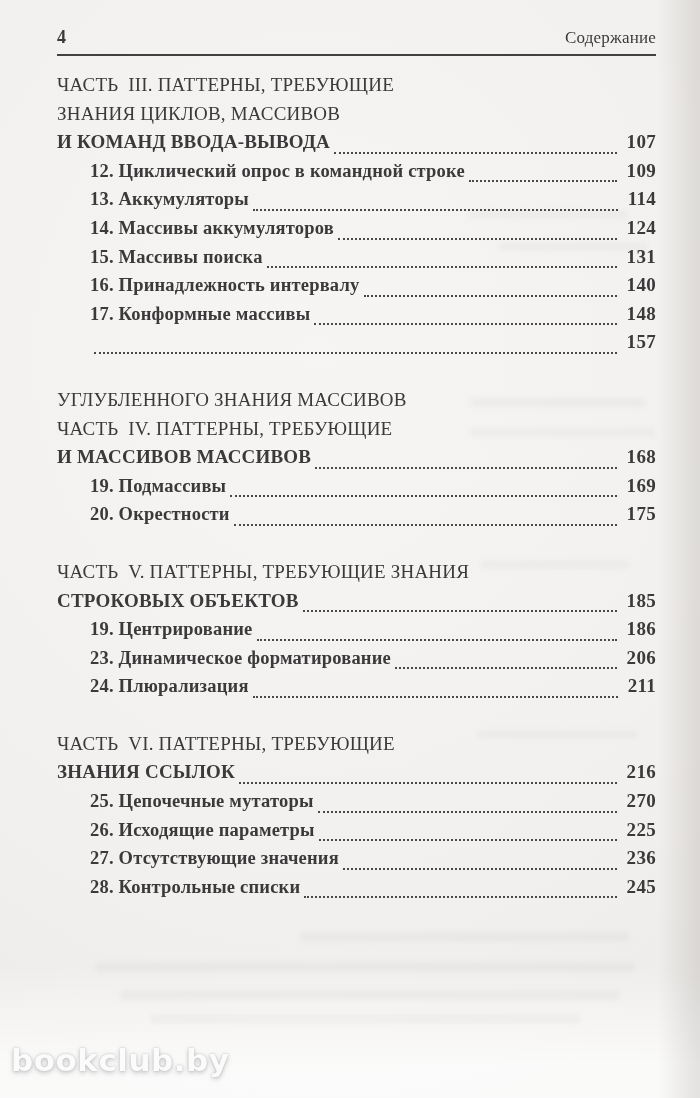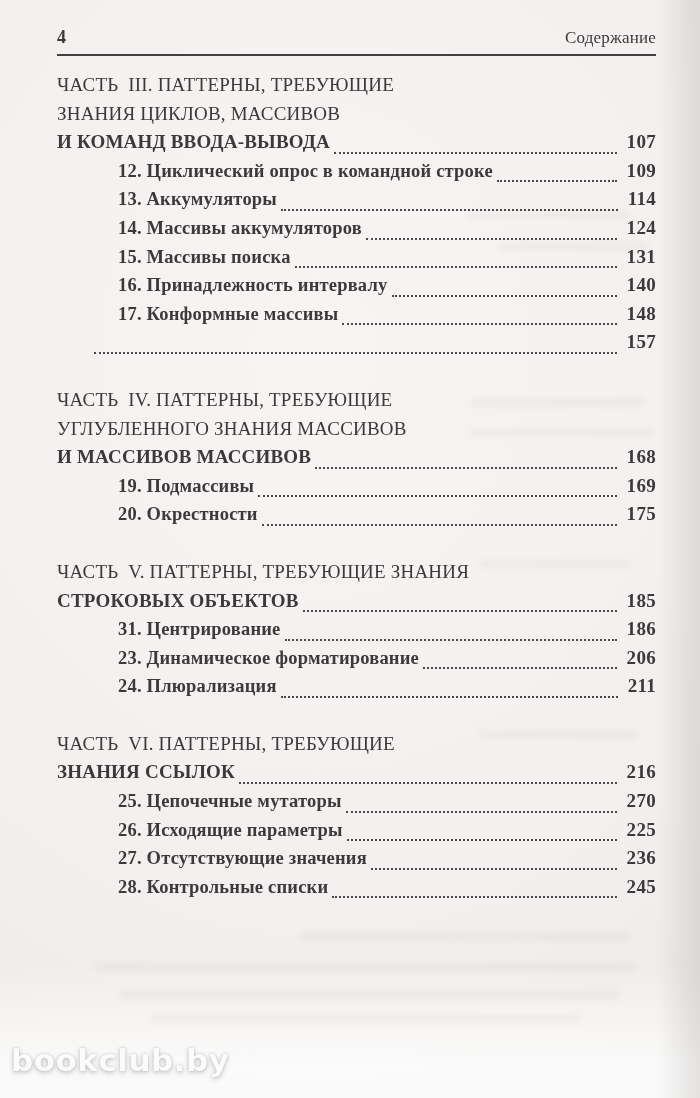--- a/index.html
+++ b/index.html
@@ -35,21 +35,21 @@
   .h-line{
     font-size:19px;font-weight:400;line-height:28.6px;
     letter-spacing:.2px;white-space:pre-wrap;
   }
   .toc-row{display:flex;align-items:flex-start;line-height:28.6px;}
   .toc-row .label{
     font-size:19px;font-weight:700;letter-spacing:.2px;
     white-space:pre-wrap;flex:0 0 auto;
   }
   .toc-row.item{padding-left:33px;}
-  .toc-row.item .label{font-size:18.5px;margin-left:28px;}
+  .toc-row.item .label{font-size:18.5px;}
   .leader{
     flex:1 1 auto;min-width:14px;
     border-bottom:2.3px dotted #4b484b;
     margin:0 2px 3px 4px;
     align-self:flex-end;
   }
   .pagenum{
     flex:0 0 auto;font-size:19px;font-weight:700;letter-spacing:.3px;margin-left:8px;
   }
   .watermark{
@@ -113,22 +113,22 @@
             <span class="label">17. Конформные массивы</span>
             <span class="leader"></span>
             <span class="pagenum">148</span>
           </div>
           <div class="toc-row item">
             <span class="leader"></span>
             <span class="pagenum">157</span>
           </div>
         </section>
         <section class="toc-section">
+          <div class="h-line">УГЛУБЛЕННОГО ЗНАНИЯ МАССИВОВ</div>
           <div class="h-line">ЧАСТЬ  IV. ПАТТЕРНЫ, ТРЕБУЮЩИЕ</div>
-          <div class="h-line">УГЛУБЛЕННОГО ЗНАНИЯ МАССИВОВ</div>
           <div class="toc-row h-line-row">
             <span class="label">И МАССИВОВ МАССИВОВ</span>
             <span class="leader"></span>
             <span class="pagenum">168</span>
           </div>
           <div class="toc-row item">
             <span class="label">19. Подмассивы</span>
             <span class="leader"></span>
             <span class="pagenum">169</span>
           </div>
@@ -139,21 +139,21 @@
           </div>
         </section>
         <section class="toc-section">
           <div class="h-line">ЧАСТЬ  V. ПАТТЕРНЫ, ТРЕБУЮЩИЕ ЗНАНИЯ</div>
           <div class="toc-row h-line-row">
             <span class="label">СТРОКОВЫХ ОБЪЕКТОВ</span>
             <span class="leader"></span>
             <span class="pagenum">185</span>
           </div>
           <div class="toc-row item">
-            <span class="label">31. Центрирование</span>
+            <span class="label">19. Центрирование</span>
             <span class="leader"></span>
             <span class="pagenum">186</span>
           </div>
           <div class="toc-row item">
             <span class="label">23. Динамическое форматирование</span>
             <span class="leader"></span>
             <span class="pagenum">206</span>
           </div>
           <div class="toc-row item">
             <span class="label">24. Плюрализация</span>

